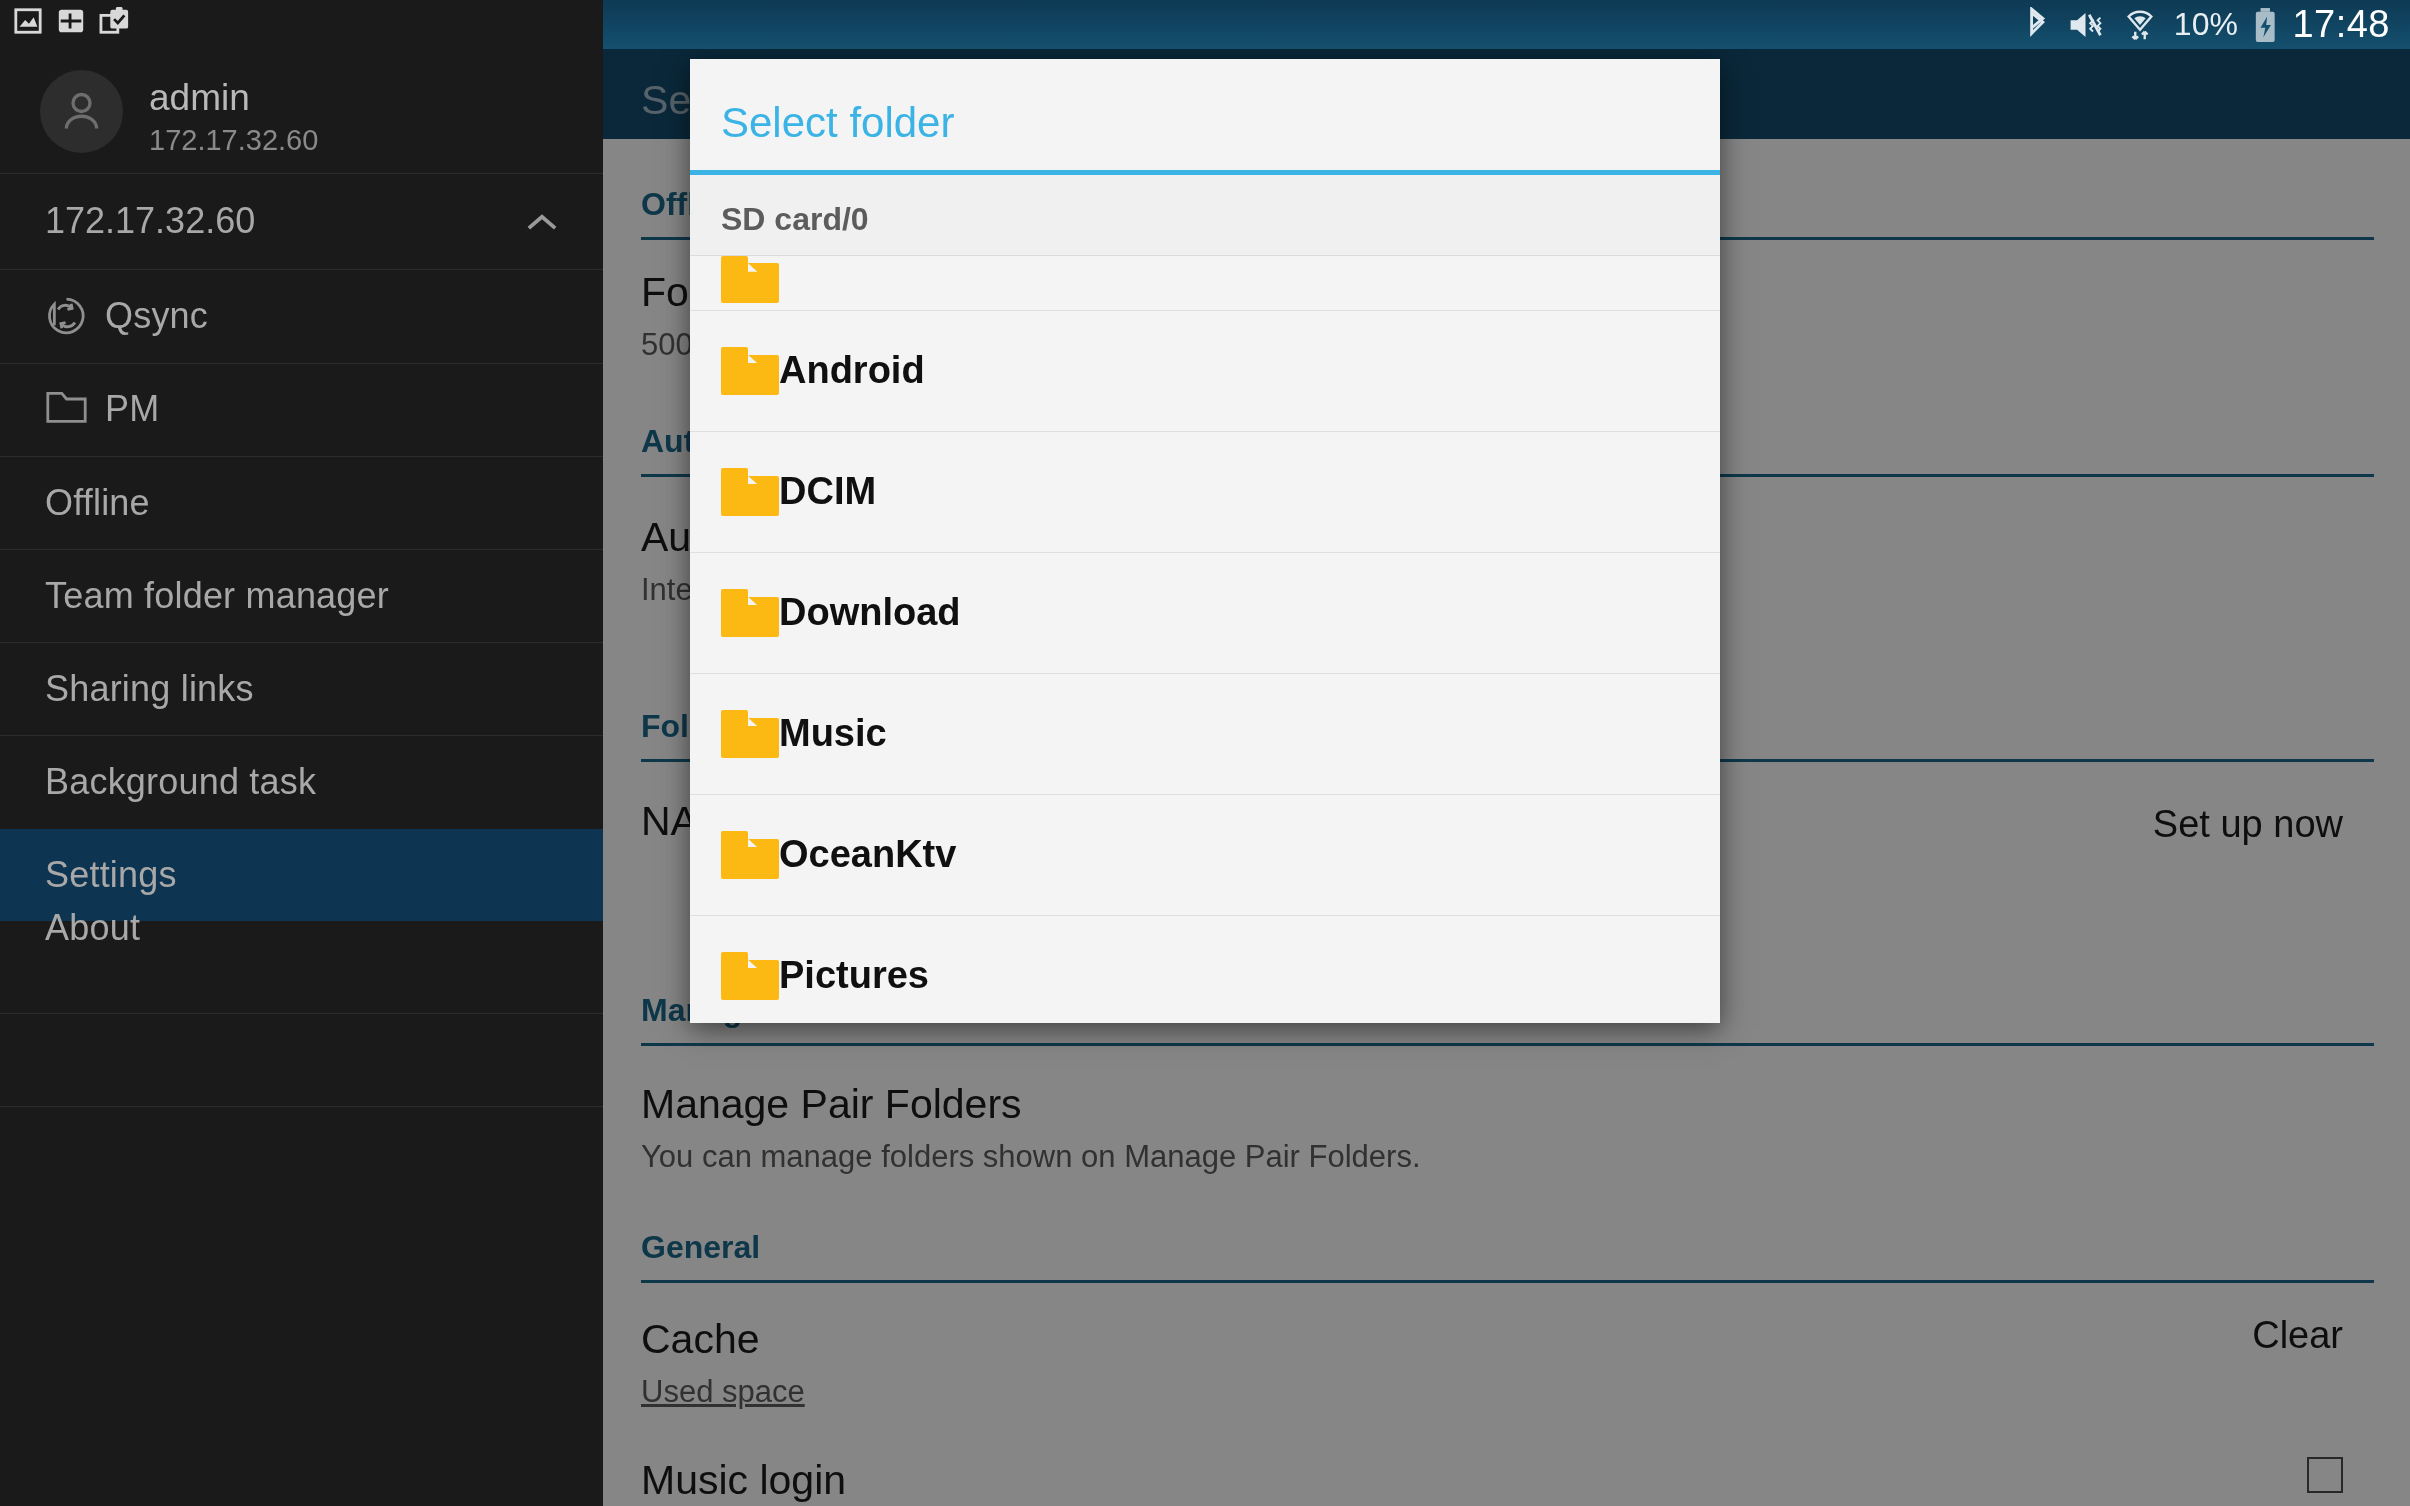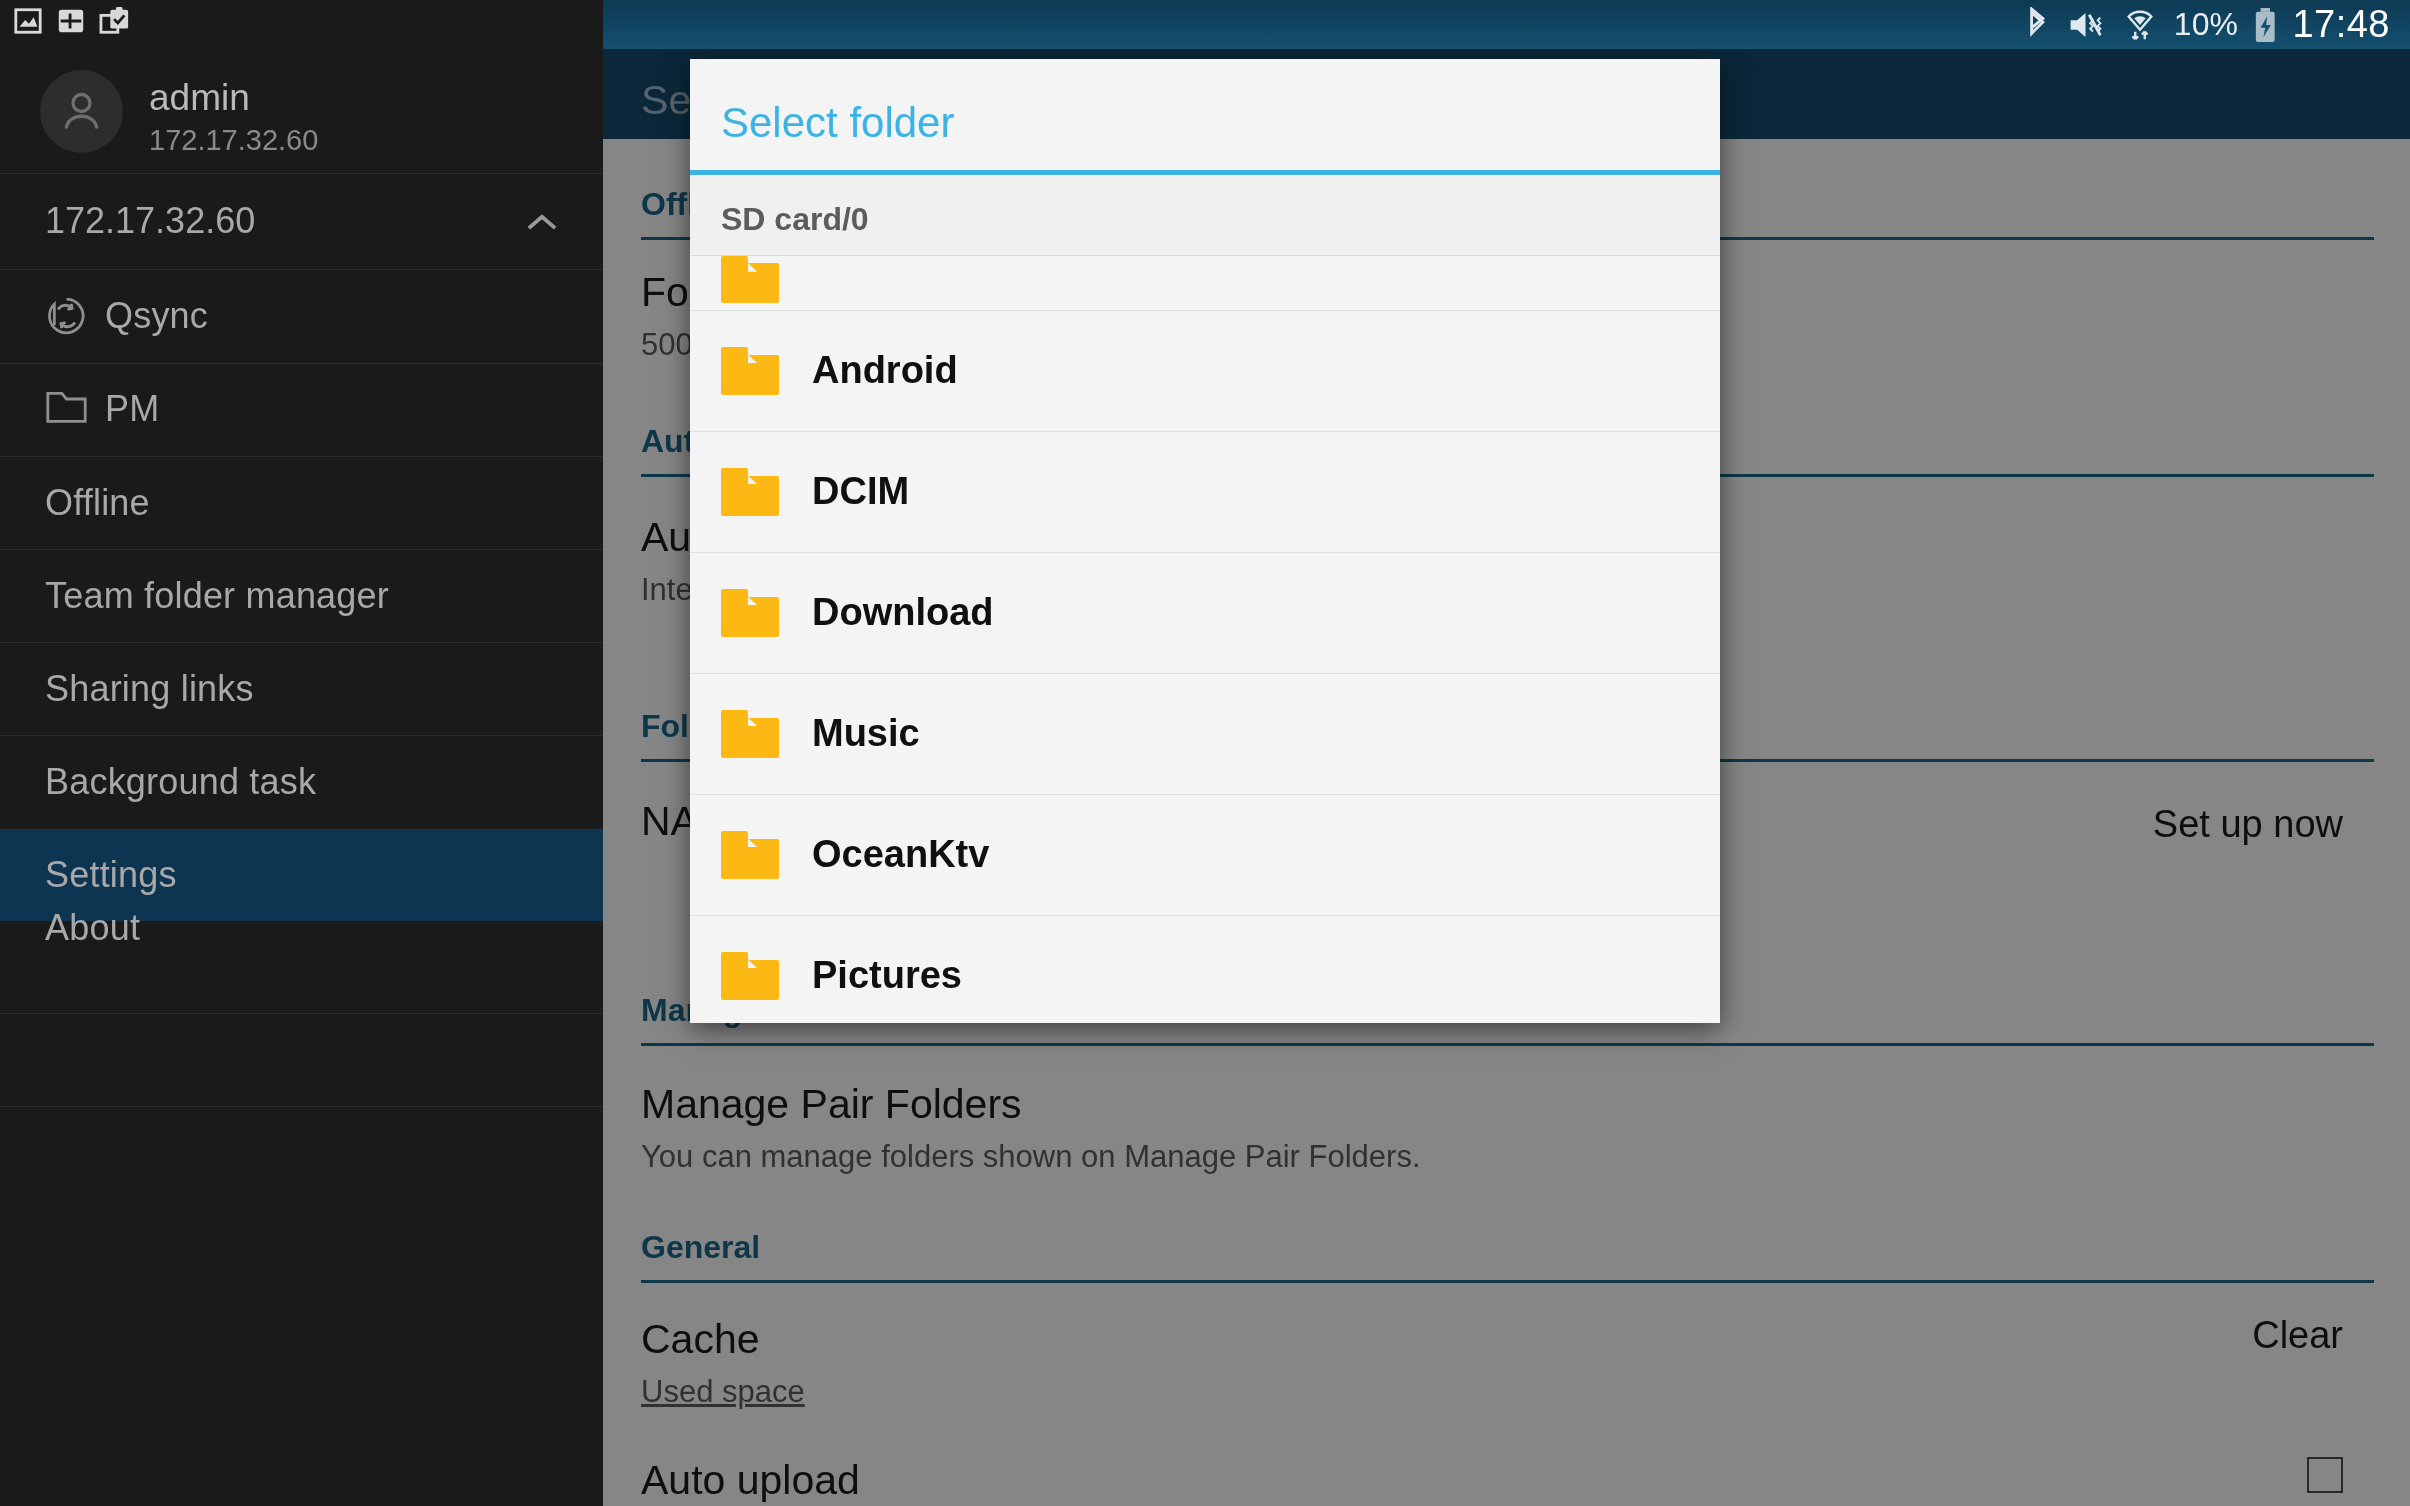--- a/index.html
+++ b/index.html
@@ -134,21 +134,21 @@
   }
   .f-ico .body {
     position: absolute; left: 0; top: 7.5px; width: 58px; height: 40px;
     background: #fdb913; border-radius: 1.9px;
   }
   .f-ico .notch {
     position: absolute; left: 27px; top: 7.5px; width: 9.4px; height: 8.5px;
     background: #f4f4f4; clip-path: polygon(0 0, 100% 100%, 0 100%);
   }
   .f-name {
-    margin-left: 33px; font-size: 38px; font-weight: bold; color: #101010;
+    font-size: 38px; font-weight: bold; color: #101010;
   }
   .dlg-buttons {
     flex: 0 0 92px; display: flex; border-top: 0.9px solid #dcdcdc;
   }
   .dlg-btn {
     flex: 1 1 50%; display: flex; align-items: center; justify-content: center;
     font-size: 33px; color: #262626; background: #f4f4f4;
   }
   .dlg-btn.disabled { color: #a7a7a7; }
   .dlg-btn + .dlg-btn { border-left: 0.9px solid #dcdcdc; }
@@ -195,21 +195,21 @@
       <div class="sec-rule" style="top:904px;"></div>
       <div class="row-title" style="left:38px; top:942px;">Manage Pair Folders</div>
       <div class="row-sub" style="left:38px; top:1000px;">You can manage folders shown on Manage Pair Folders.</div>
 
       <div class="sec-head" style="left:38px; top:1090px;">General</div>
       <div class="sec-rule" style="top:1141px;"></div>
       <div class="row-title" style="left:38px; top:1177px;">Cache</div>
       <div class="row-sub" style="left:38px; top:1235px;text-decoration:underline;">Used space</div>
       <div class="row-action" style="right:68px; top:1175px;">Clear</div>
 
-      <div class="row-title" style="left:38px; top:1318px;">Auto upload</div>
+      <div class="row-title" style="left:38px; top:1318px;">Music login</div>
       <div class="row-check" style="right:68px; top:1318px;"></div>
     </div>
   </div>
 
   <div class="scrim"></div>
 
   <div class="statusbar">
     <span>
       <svg class="sb-ico" width="24.5" height="36" viewBox="0 0 26 38">
         <path d="M7 6 L19 16 L7 28 L7 2 L19 12 L7 22" fill="none" stroke="#dfe8ee" stroke-width="3"></path>

